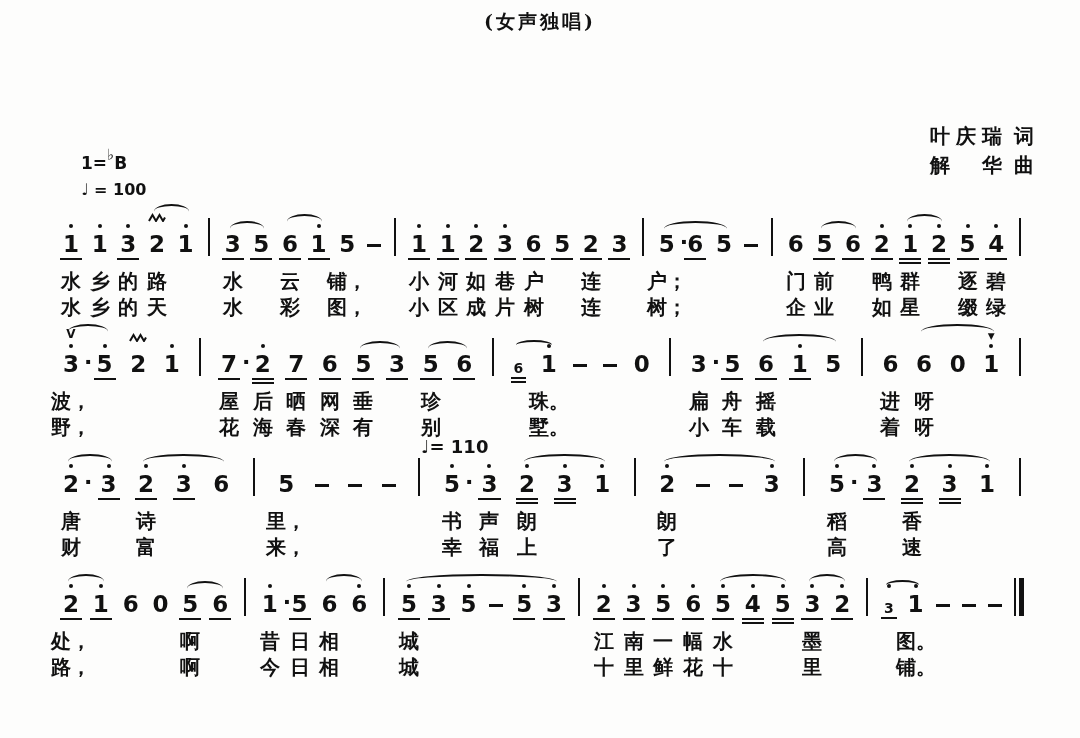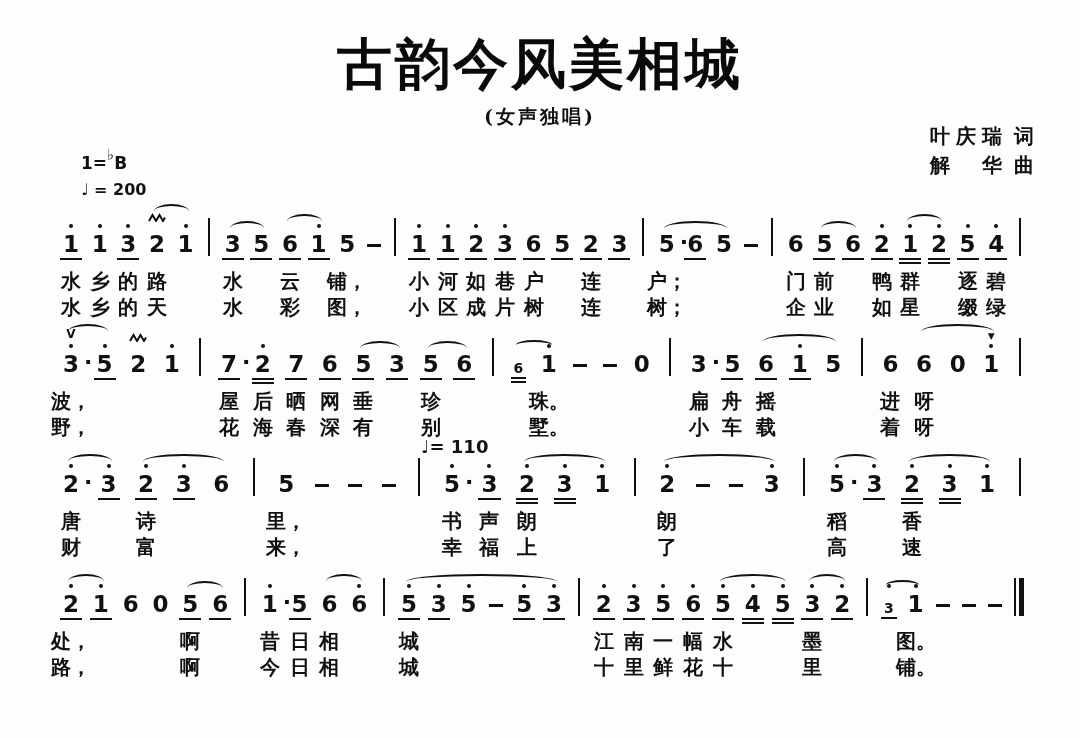--- a/index.html
+++ b/index.html
@@ -42,37 +42,36 @@
   .ann{position:absolute;font-size:18px;font-weight:700;white-space:nowrap;}
   .verse{position:relative;height:26px;font-family:"DejaVu Serif",serif;
          font-size:20px;font-weight:600;}
   .verse.v1{margin-top:12px;}
   .lyr{position:absolute;top:0;transform:translateX(-50%);white-space:nowrap;line-height:26px;}
 </style>
 </head>
 <body>
 
 <div class="page">
-  <div class="title">古韵今风美相城</div>
   <div class="subtitle">(女声独唱)</div>
 
   <div class="credits">
     <div class="credit-row">
       <span class="credit-name">叶庆瑞</span>
       <span>词</span>
     </div>
     <div class="credit-row">
       <span class="credit-name">解 华</span>
       <span>曲</span>
     </div>
   </div>
 
   <div class="keytempo">
     <div class="keysig"><span>1=</span><sup>♭</sup><span>B</span></div>
-    <div class="tempo">♩ = 200</div>
+    <div class="tempo">♩ = 100</div>
   </div>
 
   <div class="systems">
       <div class="system">
         <div class="notes-row">
           <div class="tok">
             <span class="digit">1<i class="ul u1"></i></span>
             <i class="odot"></i>
           </div>
           <div class="tok">

